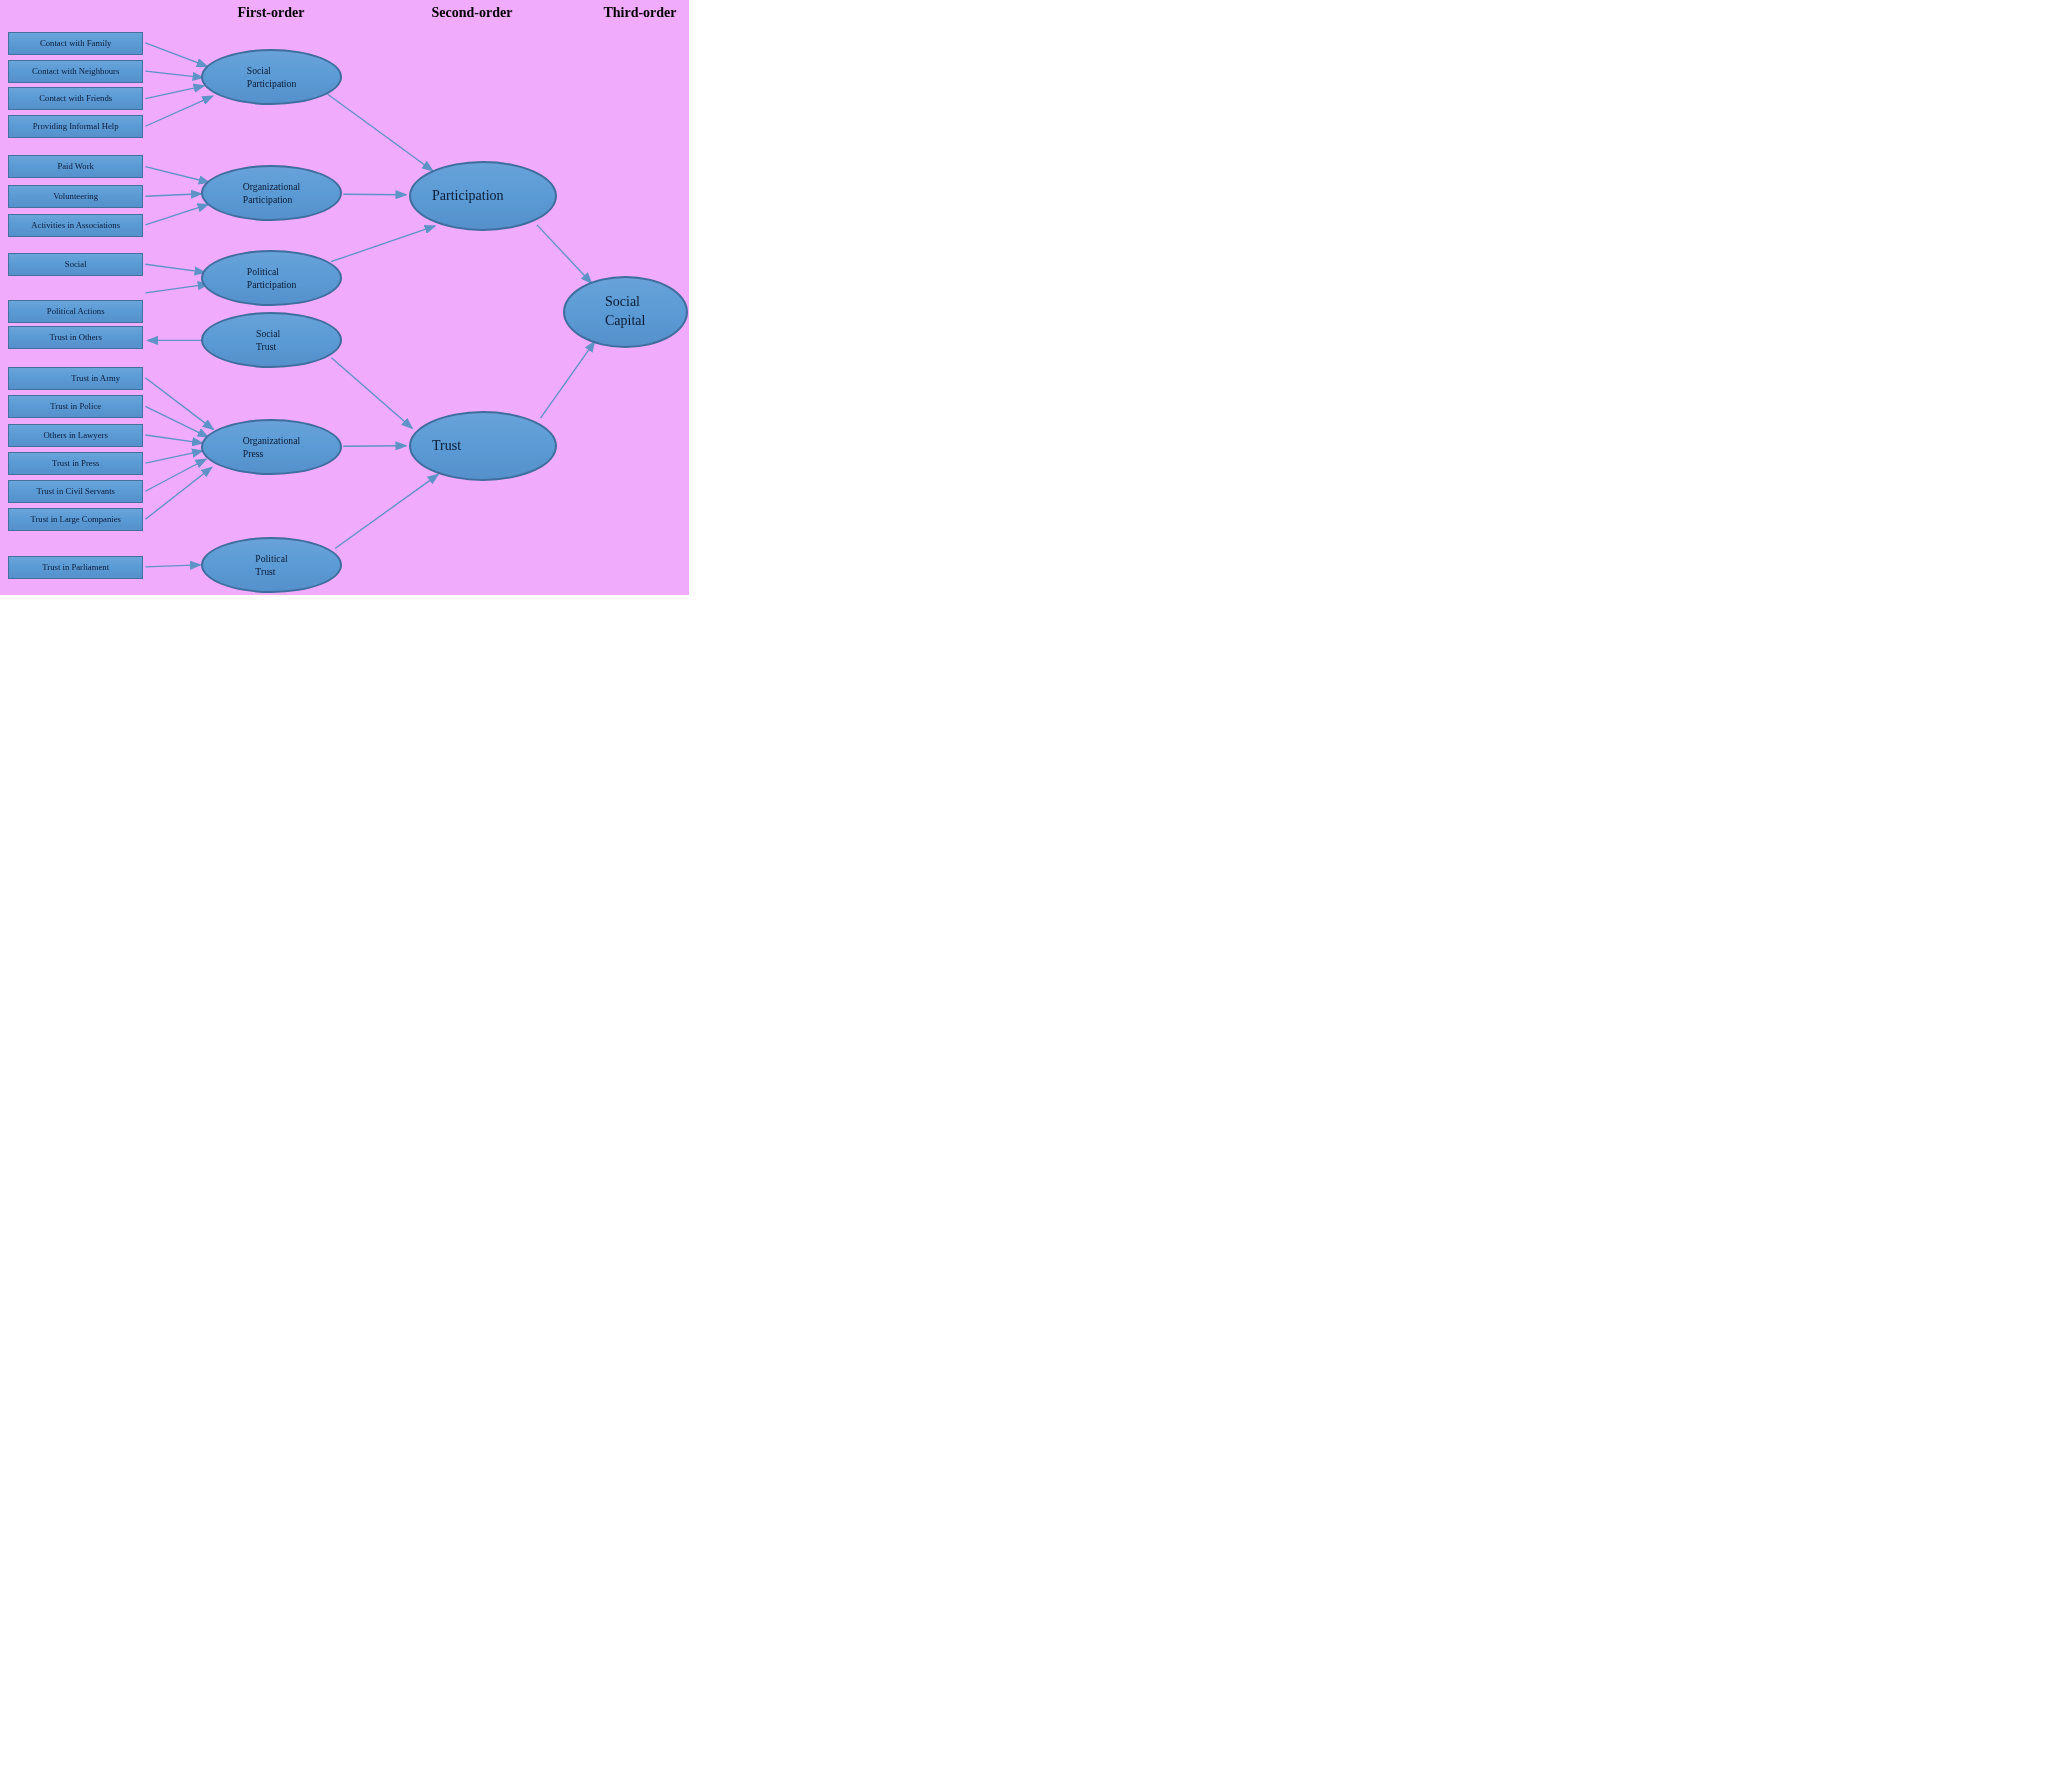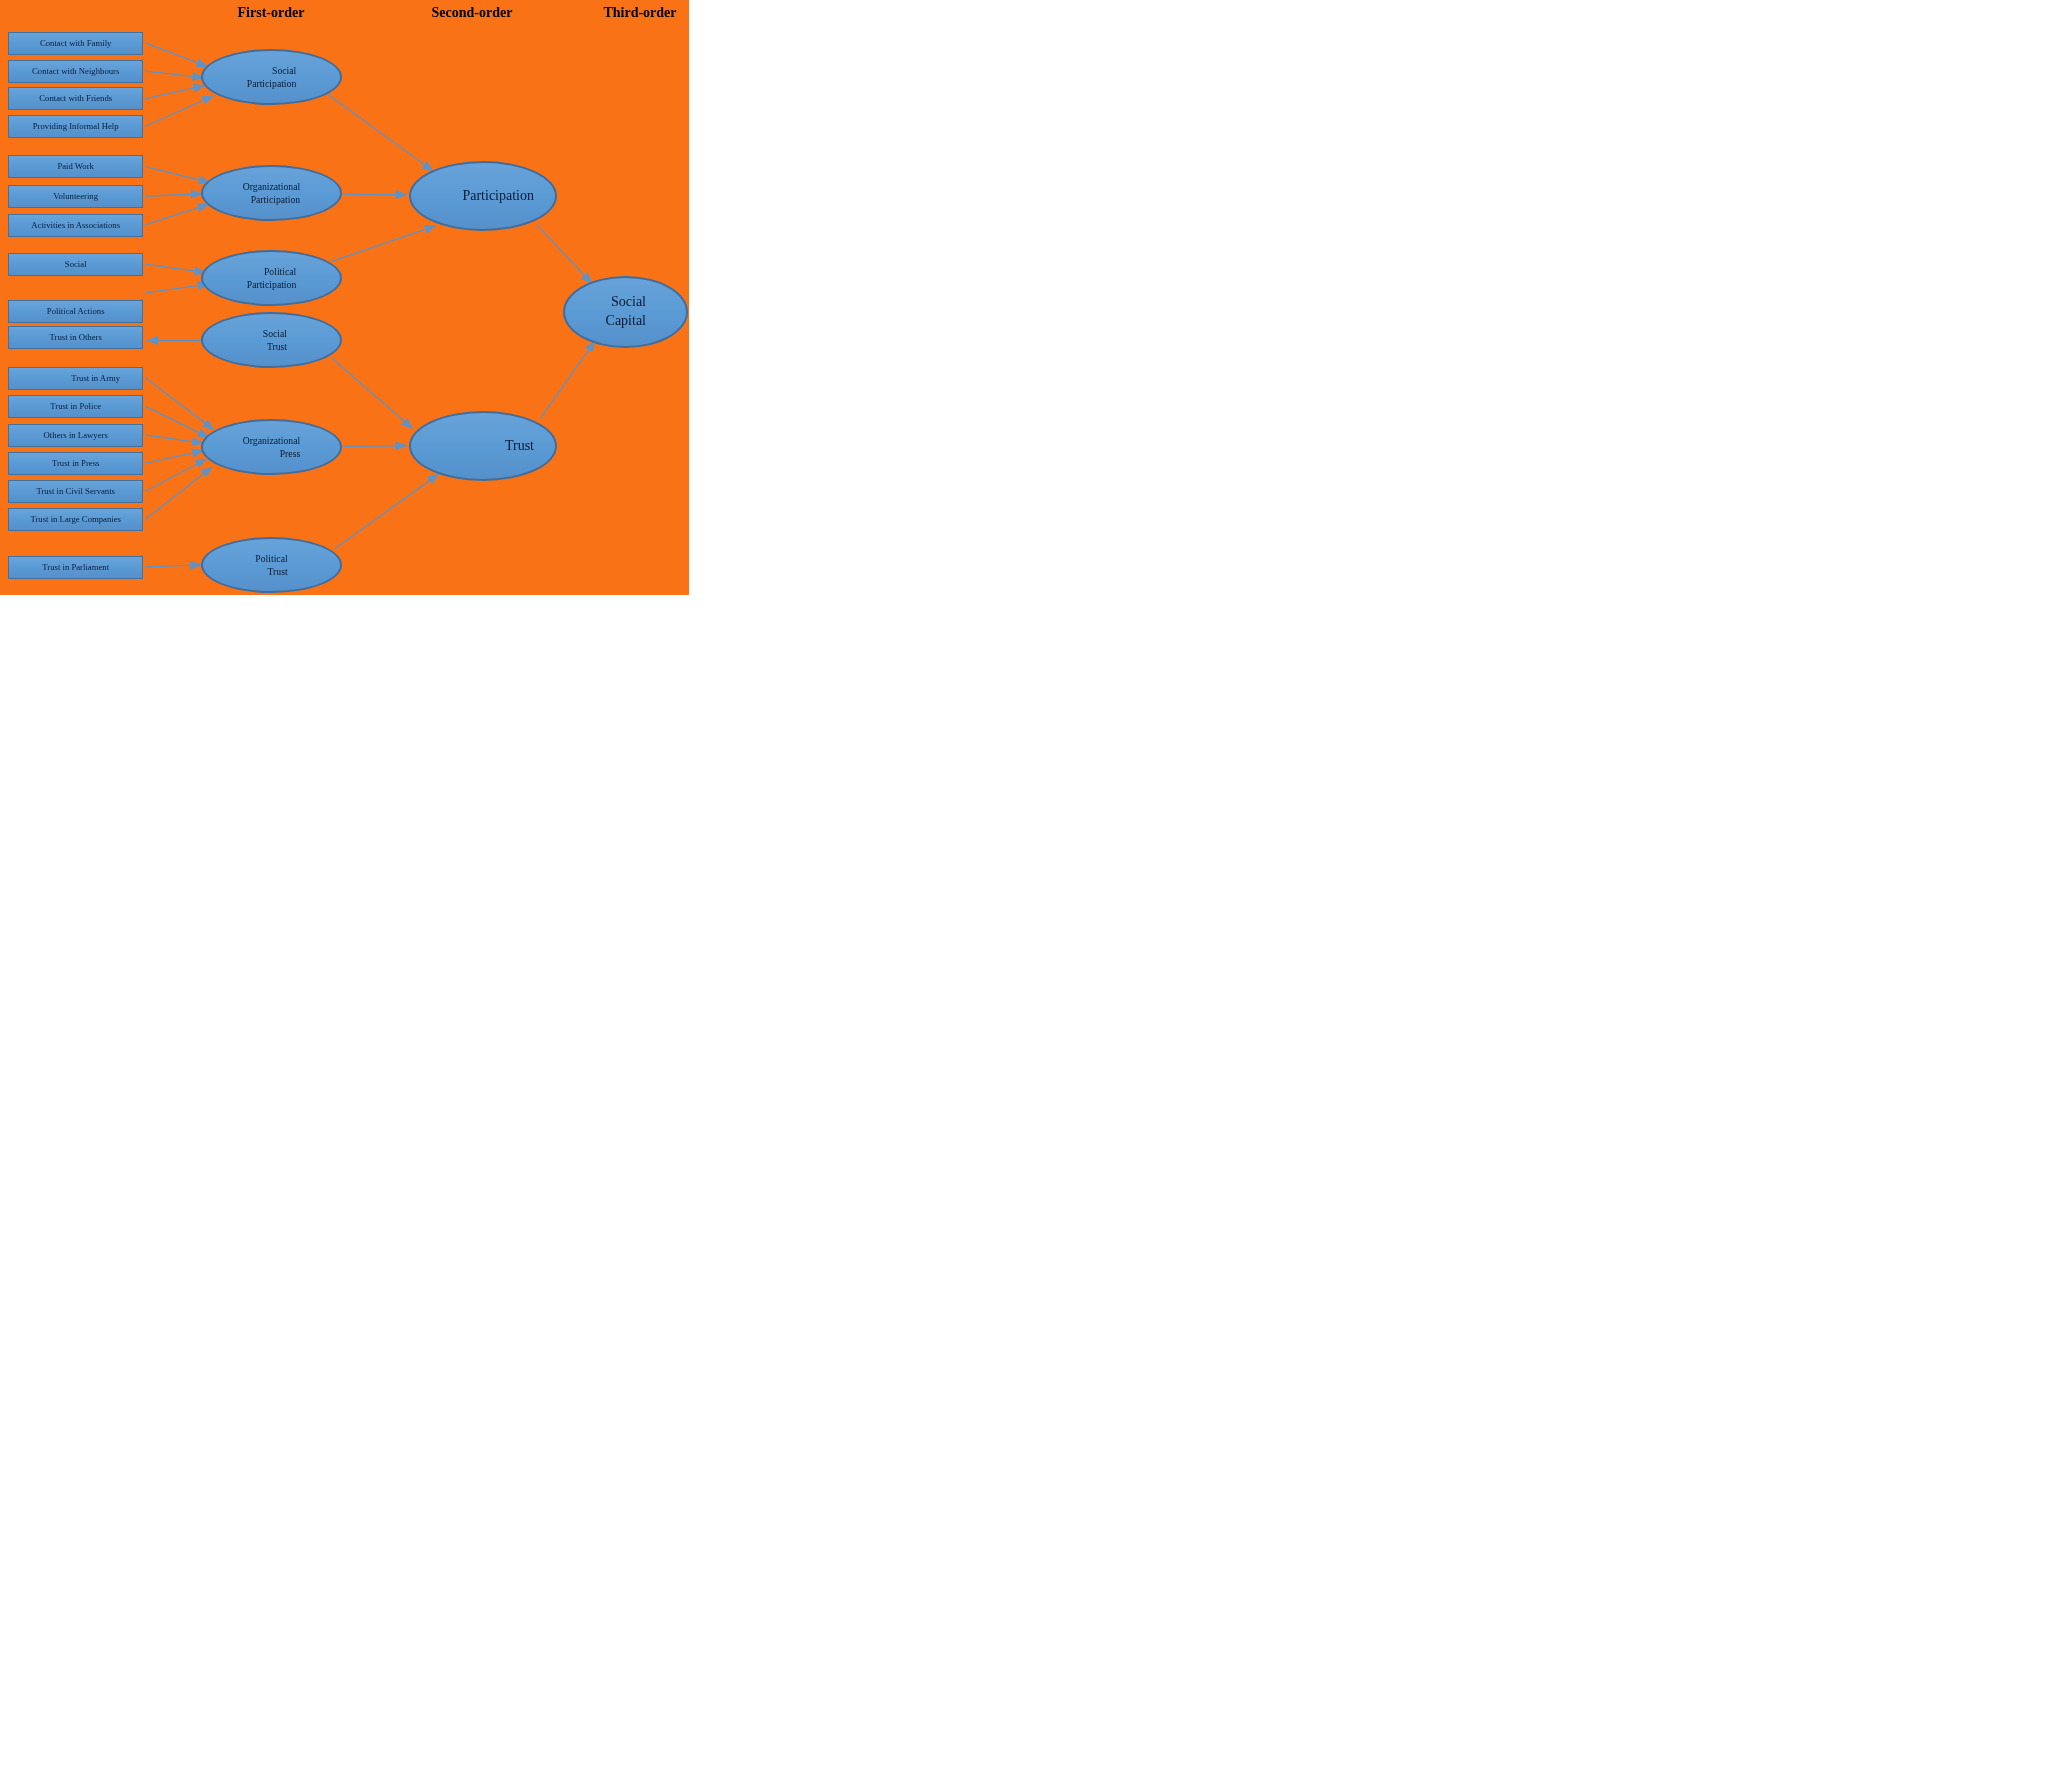--- a/index.html
+++ b/index.html
@@ -1,19 +1,19 @@
 <!DOCTYPE html>
 <html style="font-size:8.2px"><head>
 <meta charset="utf-8">
 <style>
   html,body{margin:0;padding:0;background:#ffffff;}
   .canvas{
     position:relative;
     width:689px;height:595px;
-    background:#f97316;
+    background:#f0abfc;
     font-family:"Liberation Serif", serif;
     overflow:hidden;
   }
   .col-header{
     position:absolute;
     transform:translateX(-50%);
     font-size:14px;
     font-weight:bold;
     color:#000000;
     white-space:nowrap;
@@ -35,21 +35,21 @@
   }
   .factor{
     position:absolute;
     box-sizing:border-box;
     background:linear-gradient(180deg,#68a2d9 0%,#5b9bd5 50%,#5590cb 100%);
     border:2px solid #3e6d9e;
     border-radius:50%;
     display:flex;
     align-items:center;
     justify-content:center;
-    text-align:right;
+    text-align:left;
     color:#0b1a33;
   }
   .factor .lbl{
     width:min-content;
     min-width:31px;
     line-height:1.35;
   }
   .factor.small{font-size:9.7px;}
   .factor.big{font-size:14px;}
   .factor.big .lbl{min-width:41px;}

